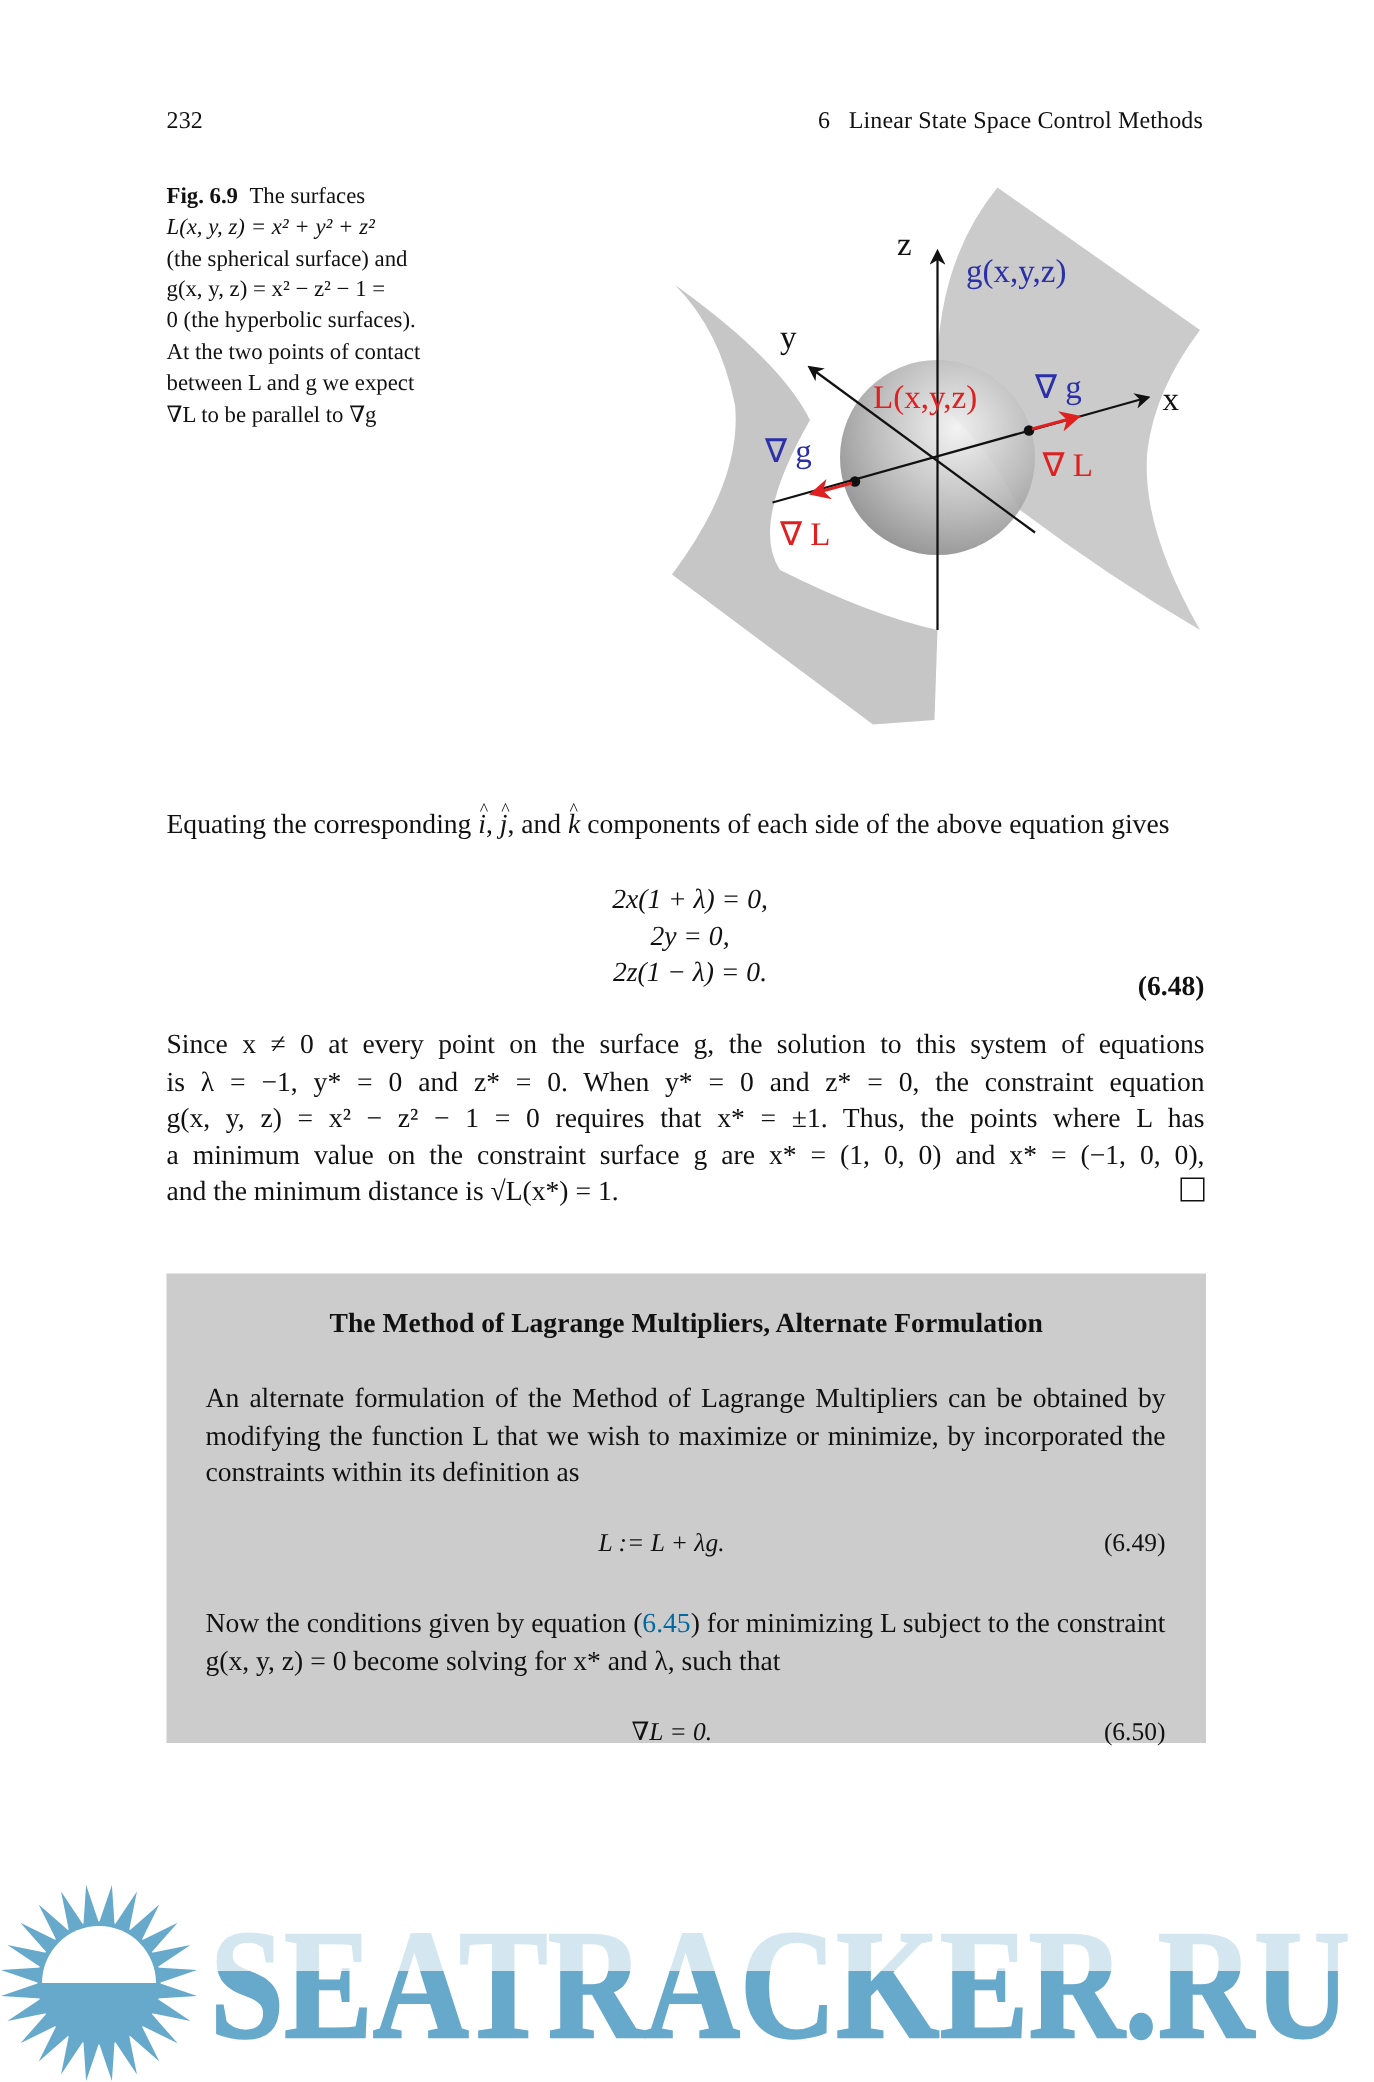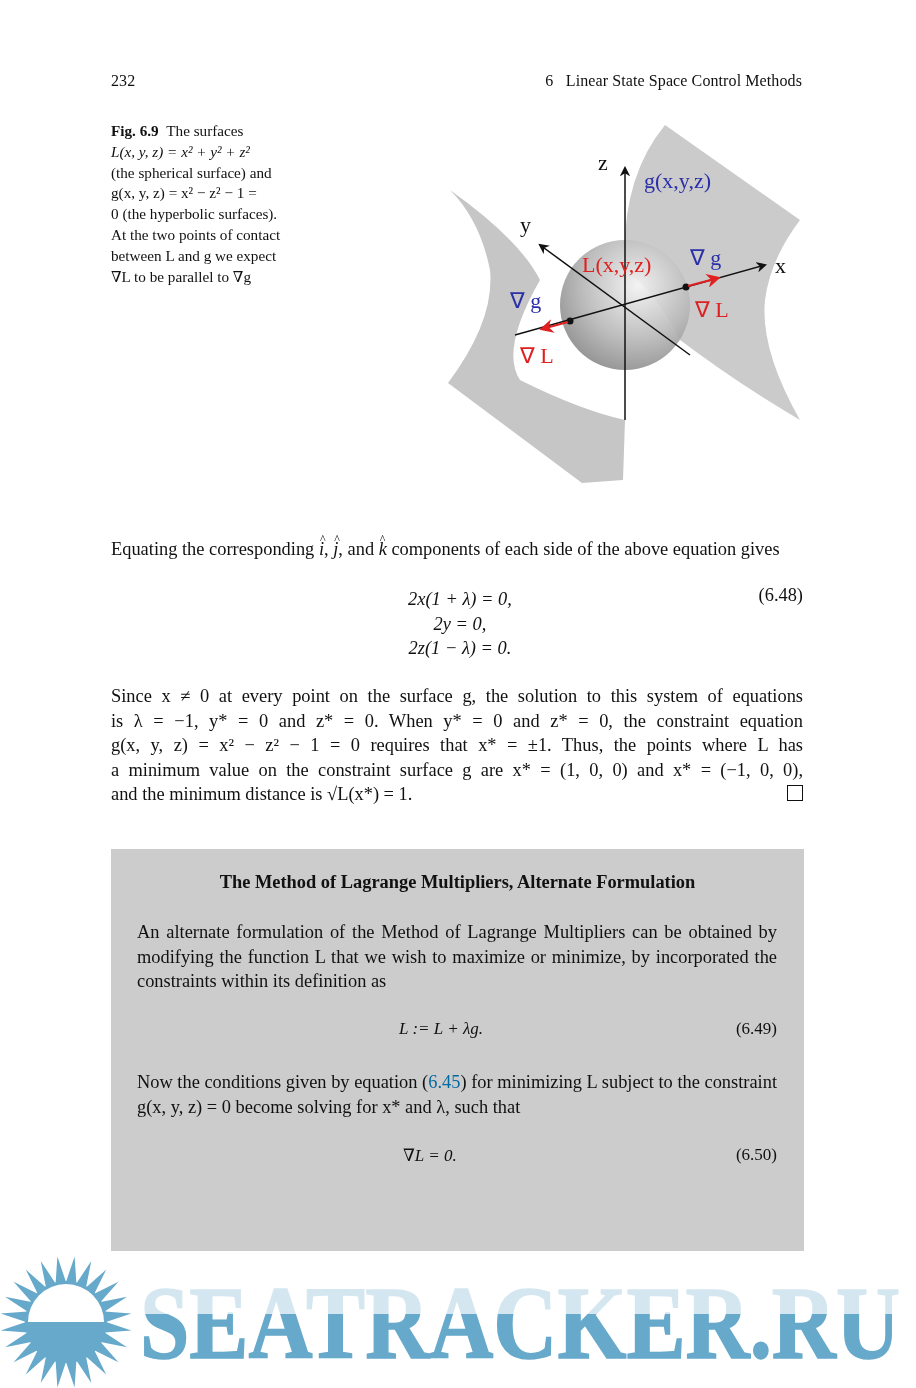--- a/index.html
+++ b/index.html
@@ -13,21 +13,21 @@
   .caption b { font-weight: bold; text-align: center; }
   .it { font-style: italic; }
   .fig { left: 440px; top: 120px; width: 380px; height: 380px; }
   .body-text { left: 111px; width: 692px; font-size: 18.4px; line-height: 24.6px; text-align: justify; }
   .p1 { top: 537px; }
   .eqblock { left: 380px; top: 587px; width: 160px; font-size: 18.4px; line-height: 24.6px; }
   .eqblock div { text-align: center; }
   .eqnum { font-size: 18.4px; }
   .p2 { top: 684px; }
   .qed { display: inline-block; width: 14px; height: 14px; border: 1.3px solid #111; position: absolute; right: 0; bottom: 6px; }
-  .box { left: 111px; top: 849px; width: 693px; height: 402px; background: #cccccc; }
+  .box { left: 111px; top: 849px; width: 693px; height: 313px; background: #cccccc; }
   .box-title { position: absolute; top: 23px; left: 0; width: 100%; text-align: center; font-weight: bold; font-size: 18.4px; }
   .box-text { position: absolute; left: 26px; width: 640px; font-size: 18.4px; line-height: 24.6px; text-align: justify; }
   .bt1 { top: 71px; }
   .bt2 { top: 221px; }
   .box-eq { position: absolute; font-size: 17px; }
   .link { color: #0369a1; }
   .logo { left: 0; top: 1250px; width: 916px; height: 138px; }
   .hat { position: relative; display: inline-block; }
   .hat::before { content: "^"; position: absolute; top: -10px; left: 1px; font-style: normal; font-size: 12px; }
 </style>
@@ -92,42 +92,42 @@
 
 <div class="abs body-text p1">
   <span>Equating the corresponding </span><span class="it hat">i</span><span>, </span><span class="it hat">j</span><span>, and </span><span class="it hat">k</span><span> components of each side of the above equation gives</span>
 </div>
 
 <div class="abs eqblock">
   <div class="it">2x(1 + λ) = 0,</div>
   <div class="it">2y = 0,</div>
   <div class="it">2z(1 − λ) = 0.</div>
 </div>
-<div class="abs eqnum" style="right:113px; top:585px;">(6.48)</div>
+<div class="abs eqnum" style="right:113px; top:647px;font-weight:bold;">(6.48)</div>
 
 <div class="abs body-text p2">
   <div style="text-align-last:justify;">Since x ≠ 0 at every point on the surface g, the solution to this system of equations</div>
   <div style="text-align-last:justify;">is λ = −1, y* = 0 and z* = 0. When y* = 0 and z* = 0, the constraint equation</div>
   <div style="text-align-last:justify;">g(x, y, z) = x² − z² − 1 = 0 requires that x* = ±1. Thus, the points where L has</div>
   <div style="text-align-last:justify;">a minimum value on the constraint surface g are x* = (1, 0, 0) and x* = (−1, 0, 0),</div>
   <div style="position:relative;">
     <span>and the minimum distance is √L(x*) = 1.</span>
     <span class="qed"></span>
   </div>
 </div>
 
 <div class="abs box">
   <div class="box-title">The Method of Lagrange Multipliers, Alternate Formulation</div>
   <div class="box-text bt1">An alternate formulation of the Method of Lagrange Multipliers can be obtained by modifying the function L that we wish to maximize or minimize, by incorporated the constraints within its definition as</div>
   <div class="box-eq it" style="left:288px; top:170px;">L := L + λg.</div>
   <div class="box-eq" style="right:27px; top:170px;padding-left:12px;">(6.49)</div>
   <div class="box-text bt2">
     <span>Now the conditions given by equation (</span><span class="link">6.45</span><span>) for minimizing L subject to the constraint g(x, y, z) = 0 become solving for x* and λ, such that</span>
   </div>
-  <div class="box-eq it" style="left:292px; top:296px;">∇L = 0.</div>
+  <div class="box-eq it" style="left:310px; top:296px;">∇L = 0.</div>
   <div class="box-eq" style="right:27px; top:296px;">(6.50)</div>
 </div>
 
 <svg class="abs logo" viewBox="0 0 916 138">
   <g transform="translate(66,72)">
     <g id="rays">
         <path d="M40.0,0.0 L65.4,8.6 L38.6,10.4 L61.0,25.3 L34.6,20.0 L52.4,40.2 L28.3,28.3 L40.2,52.4 L20.0,34.6 L25.3,61.0 L10.4,38.6 L8.6,65.4 L0.0,40.0 L-8.6,65.4 L-10.4,38.6 L-25.3,61.0 L-20.0,34.6 L-40.2,52.4 L-28.3,28.3 L-52.4,40.2 L-34.6,20.0 L-61.0,25.3 L-38.6,10.4 L-65.4,8.6 L-40.0,0.0 L-65.4,-8.6 L-38.6,-10.4 L-61.0,-25.3 L-34.6,-20.0 L-52.4,-40.2 L-28.3,-28.3 L-40.2,-52.4 L-20.0,-34.6 L-25.3,-61.0 L-10.4,-38.6 L-8.6,-65.4 L-0.0,-40.0 L8.6,-65.4 L10.4,-38.6 L25.3,-61.0 L20.0,-34.6 L40.2,-52.4 L28.3,-28.3 L52.4,-40.2 L34.6,-20.0 L61.0,-25.3 L38.6,-10.4 L65.4,-8.6 L40.0,-0.0 Z" fill="#67a9cb"></path>
         <circle r="41" fill="#67a9cb"></circle>
       </g>
     <path d="M-38,0 A38,38 0 0 1 38,0 Z" fill="#ffffff"></path>

